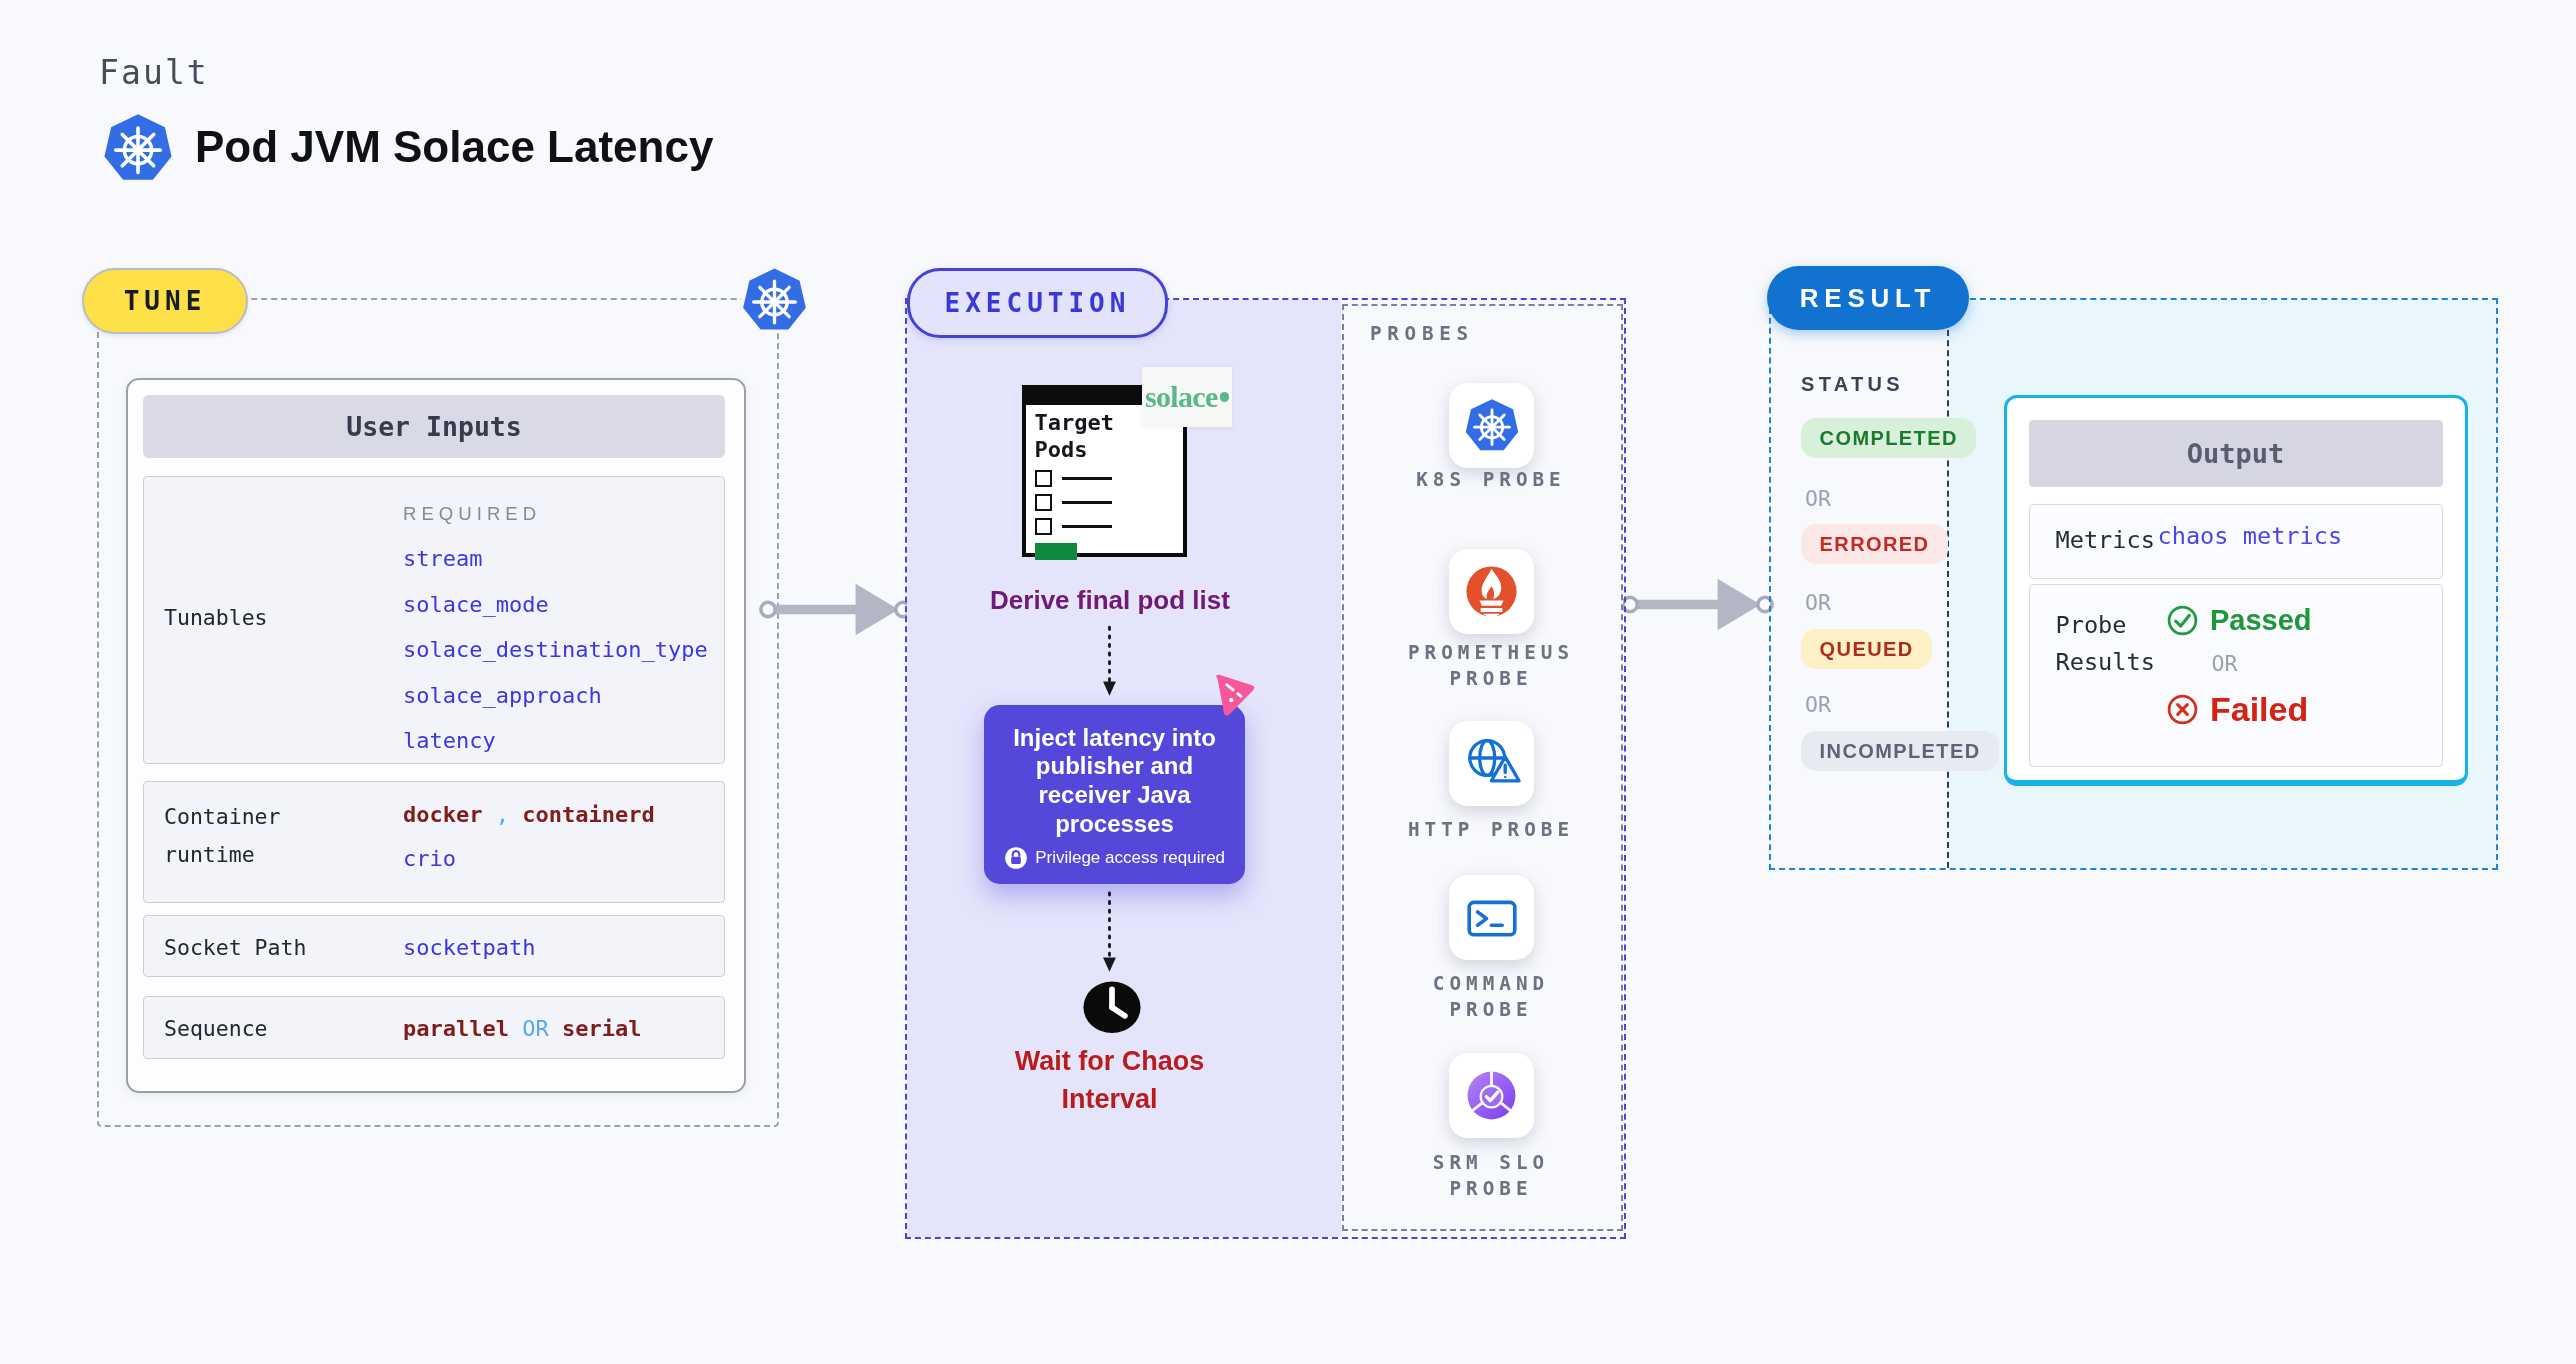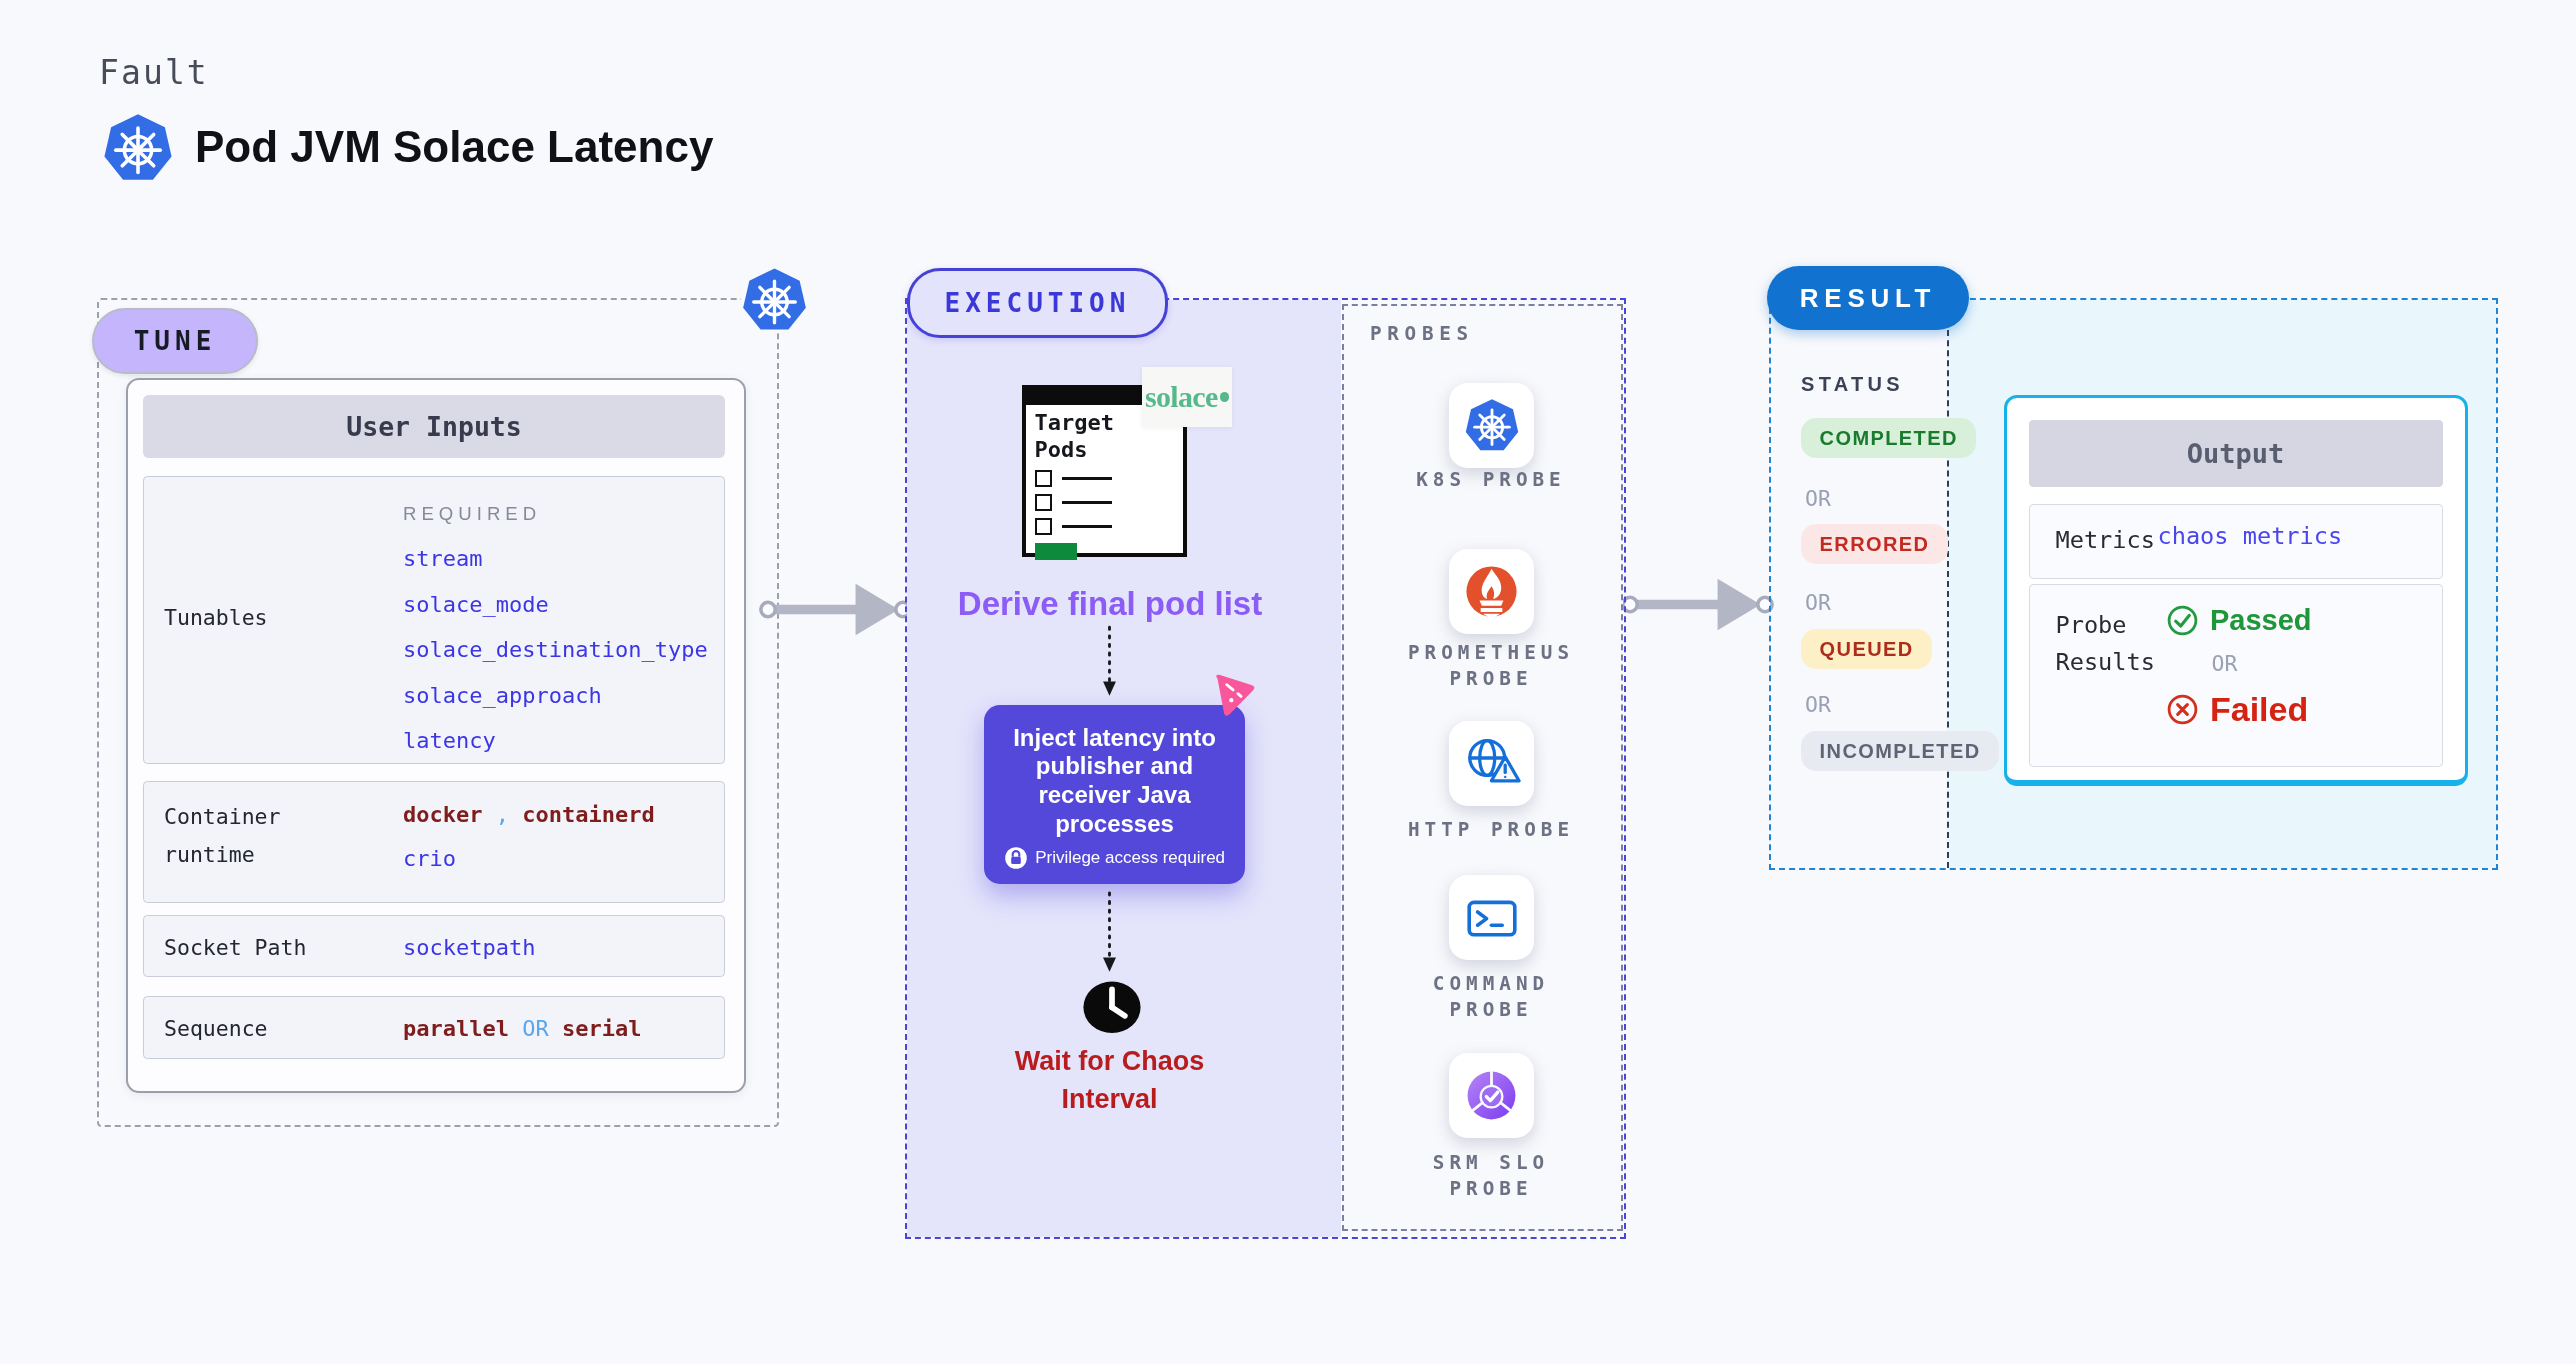--- a/index.html
+++ b/index.html
@@ -11,22 +11,22 @@
 
   
   .fault-label{left:99px;top:53px;font-size:33px;color:#474c59;letter-spacing:2.1px;}
   .header-k8s{left:102px;top:110px;width:72px;height:76px;}
   .page-title{left:195px;top:122px;font-size:44px;font-weight:bold;color:#0f1117;}
 
   
   .tune-box{left:97px;top:298px;width:678px;height:825px;border:2.9px dashed #9aa0ac;border-radius:4.3px;}
   .pill{display:flex;align-items:center;justify-content:center;border-radius:33px;
         font-weight:bold;font-size:26px;letter-spacing:5px;}
-  .tune-pill{left:92px;top:268px;width:162px;height:62px;background:#c4b5fd;border:2.9px solid #b7bcc8;color:#171b25;
-             box-shadow:0 2.1px 5.7px rgba(40,50,80,.10);margin-top:40px;}
+  .tune-pill{left:82px;top:268px;width:162px;height:62px;background:#fde047;border:2.9px solid #b7bcc8;color:#171b25;
+             box-shadow:0 2.1px 5.7px rgba(40,50,80,.10);}
   .tune-k8s{left:741px;top:265px;width:67px;height:70px;}
   .ui-card{left:126px;top:378px;width:616px;height:711px;background:#fdfdff;border:2.1px solid #99a0ac;border-radius:13px;
            box-shadow:0 2.9px 10px rgba(60,70,100,.08);}
   .ui-header{left:143px;top:395px;width:582px;height:63px;background:#d9dae5;border-radius:5.7px;
              display:flex;align-items:center;justify-content:center;font-size:26.5px;font-weight:bold;color:#373b4d;}
   .ui-row{left:143px;width:582px;background:#f2f4f9;border:1.4px solid #c9cdd9;border-radius:4.3px;box-sizing:border-box;}
   .row-tunables{top:476px;height:288px;}
   .row-container{top:781px;height:122px;}
   .row-socket{top:915px;height:62px;}
   .row-sequence{top:996px;height:63px;}
@@ -51,21 +51,21 @@
   .doc-body{padding:5.7px 8.6px;}
   .doc-title{font-size:22px;line-height:1.2;font-weight:bold;color:#15171d;}
   .doc-row{display:flex;align-items:center;margin-top:6.4px;}
   .doc-check{width:13.6px;height:13.6px;border:2.1px solid #101010;}
   .doc-line{width:50px;height:2.9px;background:#101010;margin-left:10px;}
   .doc-btn{width:42px;height:16.5px;background:#0e8a3d;margin-top:7.9px;}
   .solace-card{left:1142px;top:367px;width:90px;height:60px;background:#f7f8f6;display:flex;align-items:center;justify-content:center;
                box-shadow:0 1.4px 5.7px rgba(40,50,80,.06);}
   .solace-text{font-size:30px;font-weight:bold;color:#57b88b;letter-spacing:-0.7px;}
   .solace-dot{display:inline-block;width:9.3px;height:9.3px;border-radius:50%;background:#57b88b;margin-left:2.1px;}
-  .derive-label{left:956px;top:585px;width:308px;text-align:center;font-size:33px;font-weight:bold;color:#8b5cf6;}
+  .derive-label{left:956px;top:585px;width:308px;text-align:center;font-size:26px;font-weight:bold;color:#701a75;}
   .dotA{left:1095px;top:623px;width:29px;height:80px;}
   .dotB{left:1095px;top:890px;width:29px;height:89px;}
   .inject-box{left:984px;top:705px;width:261px;height:179px;background:#5348da;border-radius:15.8px;
               box-shadow:0 11.5px 24px rgba(80,70,220,.35);box-sizing:border-box;padding:18.6px 11.5px 13px;text-align:center;}
   .inject-text{font-size:24px;line-height:1.2;font-weight:bold;color:#fff;}
   .privilege{display:flex;align-items:center;justify-content:center;gap:7.2px;margin-top:7.2px;}
   .privilege-text{font-size:17px;color:#fff;}
   .pink-icon{left:1212px;top:671px;width:46px;height:46px;transform:rotate(-6deg);}
   .clock{left:1082px;top:980px;width:60px;height:56px;}
   .wait-label{left:966px;top:1043px;width:287px;text-align:center;font-size:27px;font-weight:bold;color:#b91c1c;line-height:1.4;}

